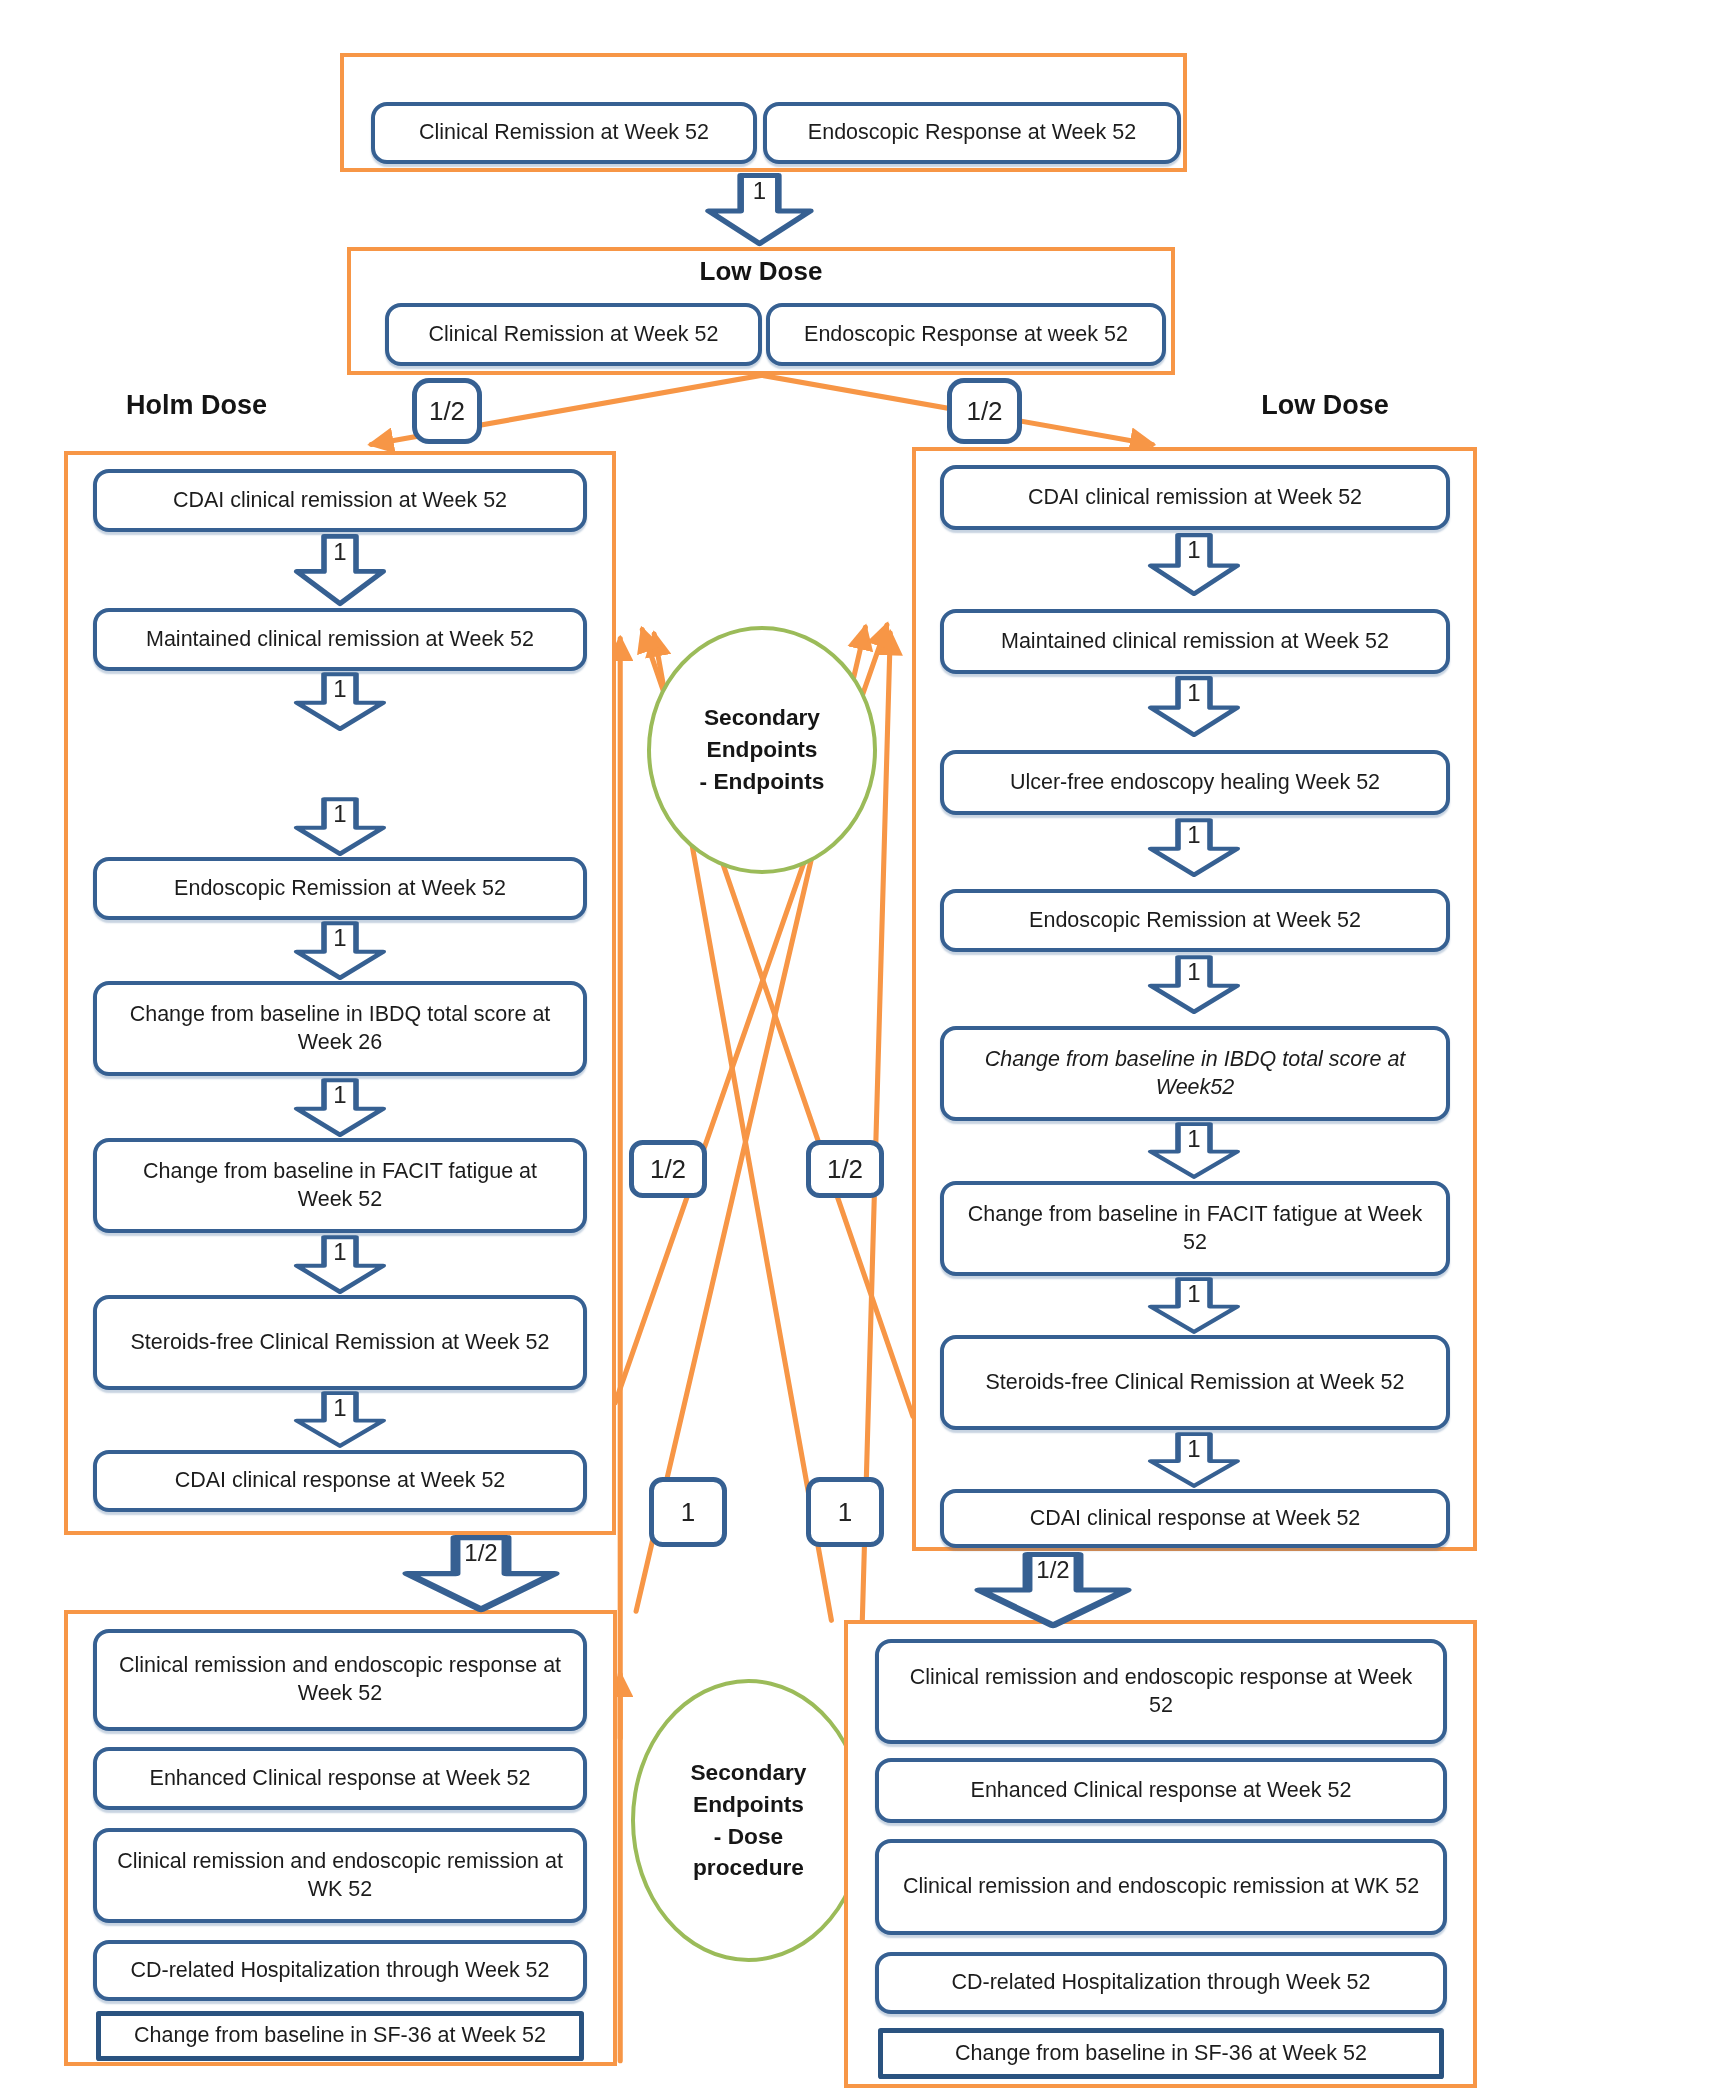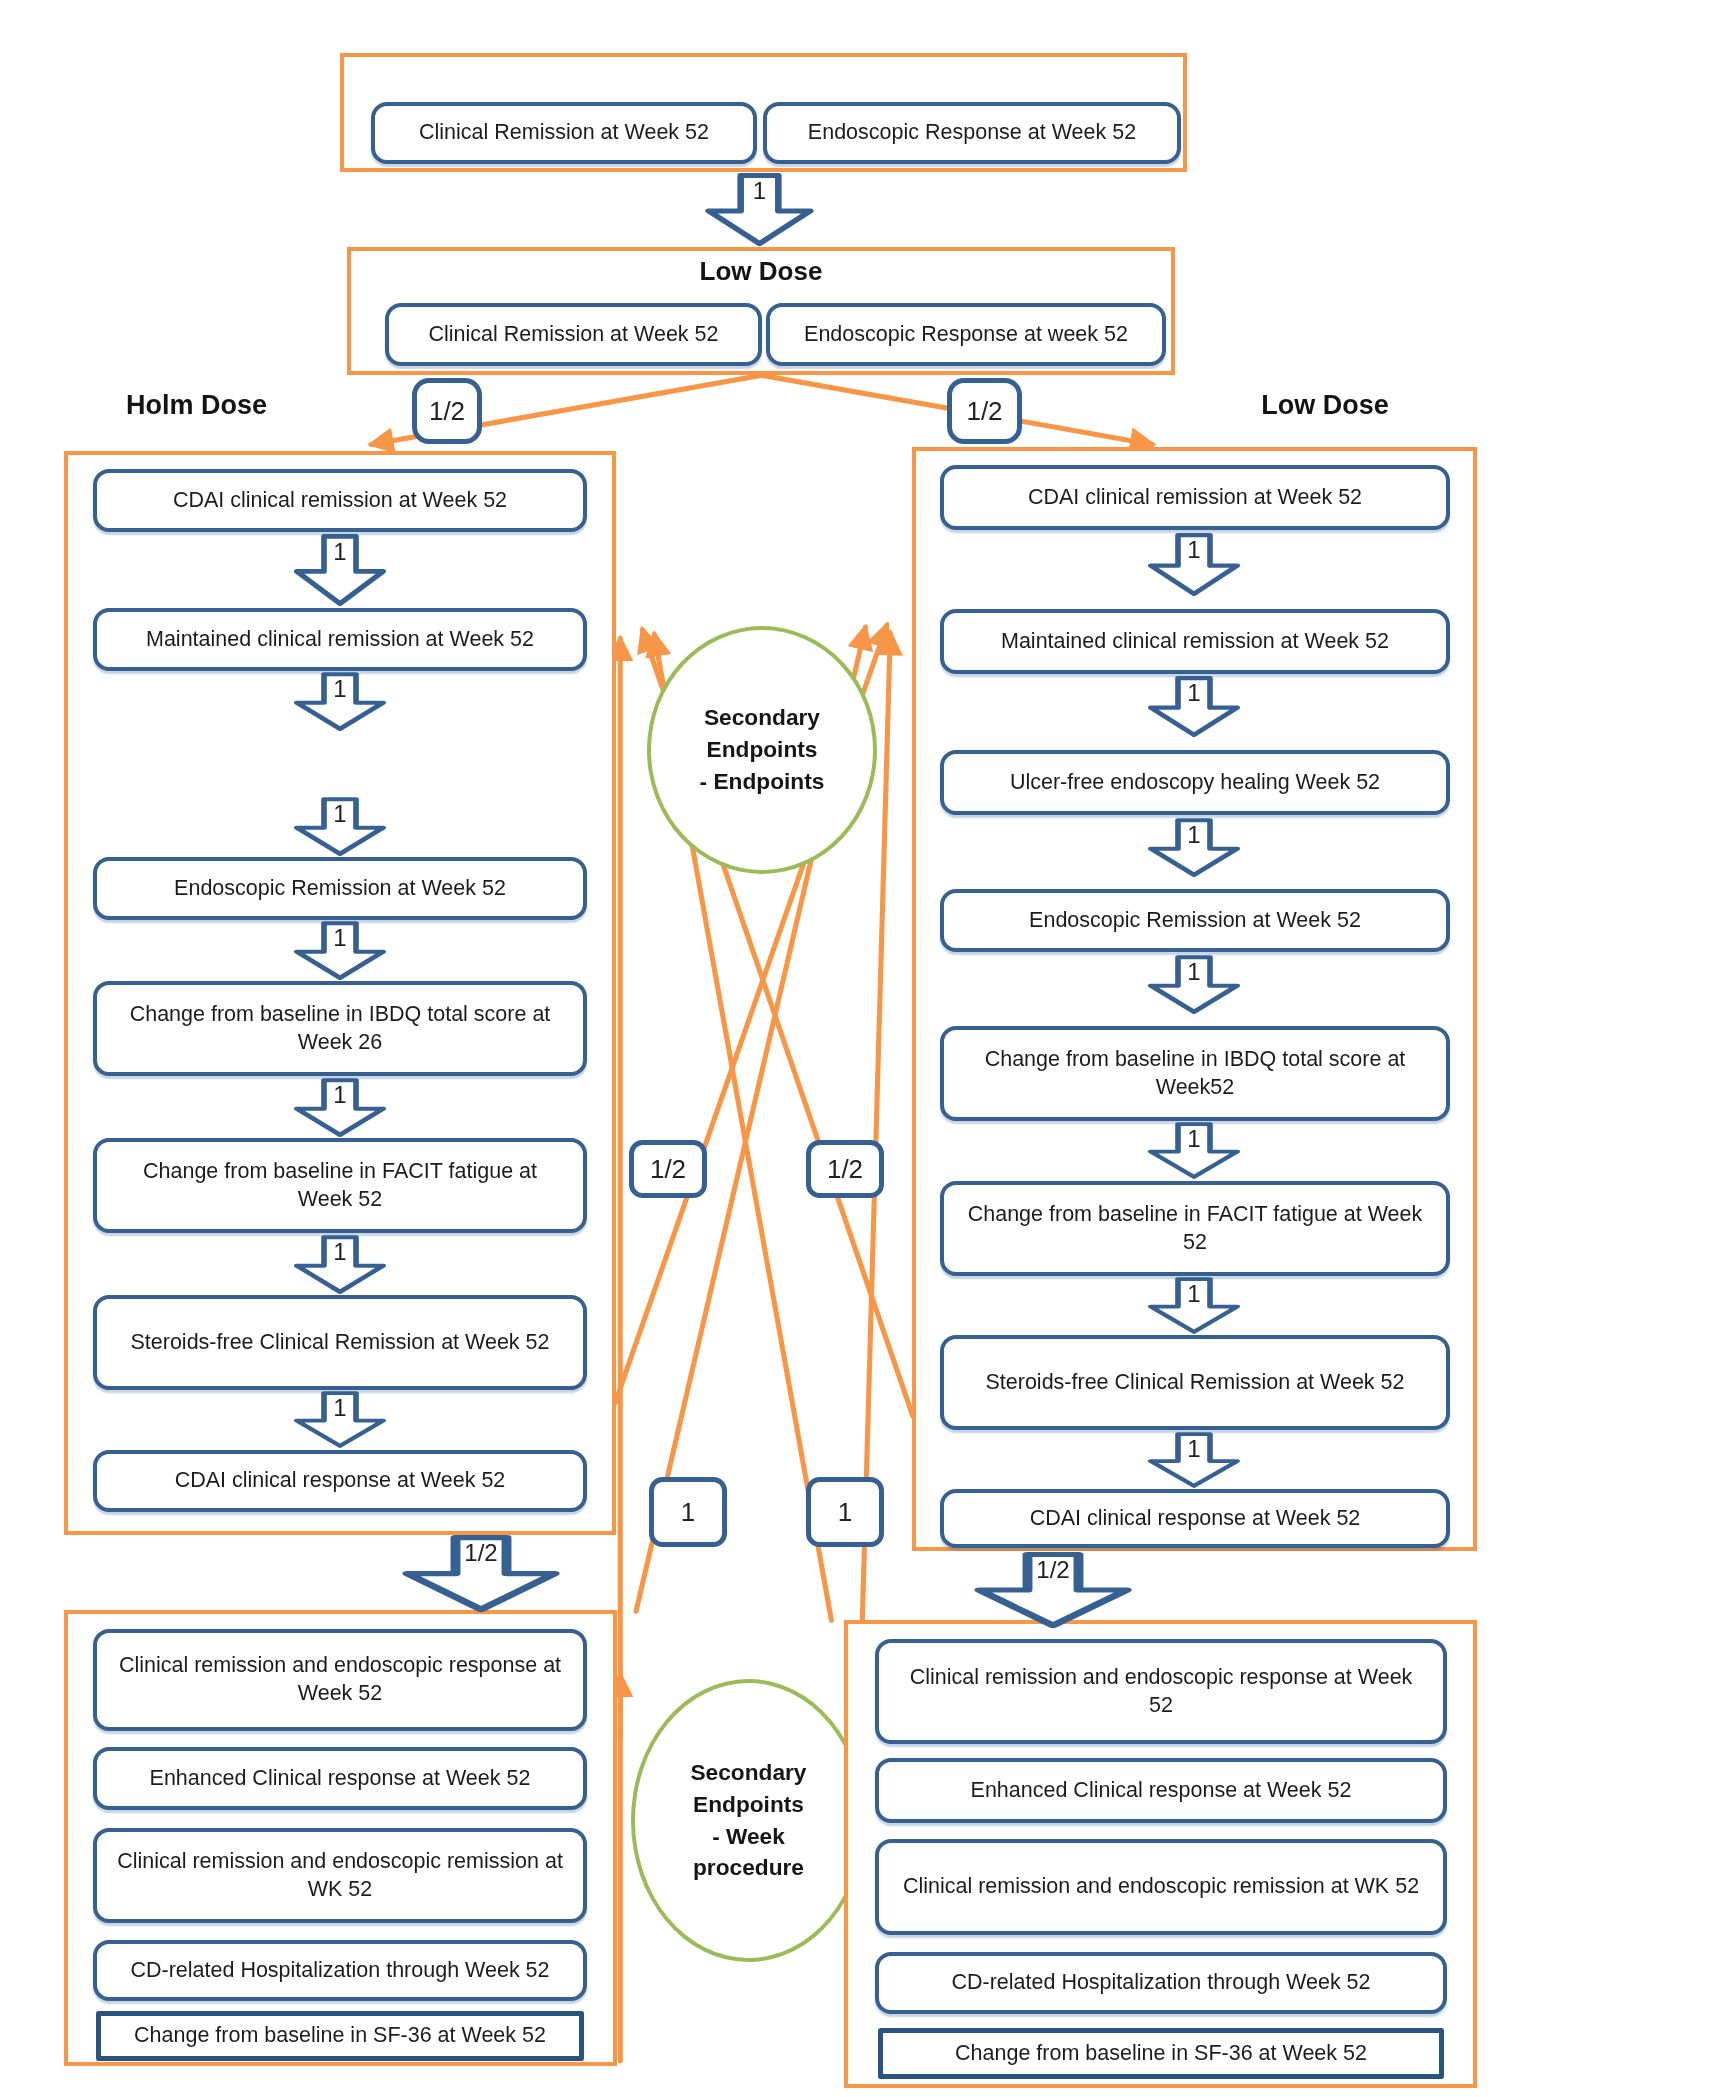--- a/index.html
+++ b/index.html
@@ -154,21 +154,21 @@
       </svg>
     <span class="num">1</span>
   </div>
   <div class="bbox" style="left:940px;top:889px;width:510px;height:63px;">Endoscopic Remission at Week 52</div>
   <div class="barrow" style="left:1146px;top:956px;width:96px;height:57px;">
     <svg viewBox="0 0 120 100" preserveAspectRatio="none">
         <polygon points="40,2 80,2 80,52 114,52 60,98 6,52 40,52"></polygon>
       </svg>
     <span class="num">1</span>
   </div>
-  <div class="bbox" style="left:940px;top:1026px;width:510px;height:95px;">Change from baseline in IBDQ total score at Week52</div>
+  <div class="bbox" style="left:940px;top:1026px;width:510px;height:95px;font-style:italic;">Change from baseline in IBDQ total score at Week52</div>
   <div class="barrow" style="left:1146px;top:1123px;width:96px;height:55px;">
     <svg viewBox="0 0 120 100" preserveAspectRatio="none">
         <polygon points="40,2 80,2 80,52 114,52 60,98 6,52 40,52"></polygon>
       </svg>
     <span class="num">1</span>
   </div>
   <div class="bbox" style="left:940px;top:1181px;width:510px;height:95px;">Change from baseline in FACIT fatigue at Week 52</div>
   <div class="barrow" style="left:1146px;top:1278px;width:96px;height:55px;">
     <svg viewBox="0 0 120 100" preserveAspectRatio="none">
         <polygon points="40,2 80,2 80,52 114,52 60,98 6,52 40,52"></polygon>
@@ -192,21 +192,21 @@
   </div>
 
   <div class="circle" style="left:647px;top:626px;width:222px;height:240px;">
     <div>Secondary</div>
     <div>Endpoints</div>
     <div>- Endpoints</div>
   </div>
   <div class="circle" style="left:631px;top:1679px;width:227px;height:275px;">
     <div>Secondary</div>
     <div>Endpoints</div>
-    <div>- Week</div>
+    <div>- Dose</div>
     <div>procedure</div>
   </div>
 
   <div class="lbl" style="left:629px;top:1140px;width:78px;height:58px;border-radius:13.6px;">1/2</div>
   <div class="lbl" style="left:806px;top:1140px;width:78px;height:58px;border-radius:13.6px;">1/2</div>
   <div class="lbl" style="left:649px;top:1477px;width:78px;height:70px;border-radius:13.6px;">1</div>
   <div class="lbl" style="left:806px;top:1477px;width:78px;height:70px;border-radius:13.6px;">1</div>
 
   <div class="ogroup" style="left:64px;top:1610px;width:553px;height:456px;"></div>
   <div class="bbox" style="left:93px;top:1629px;width:494px;height:102px;">Clinical remission and endoscopic response at Week 52</div>

